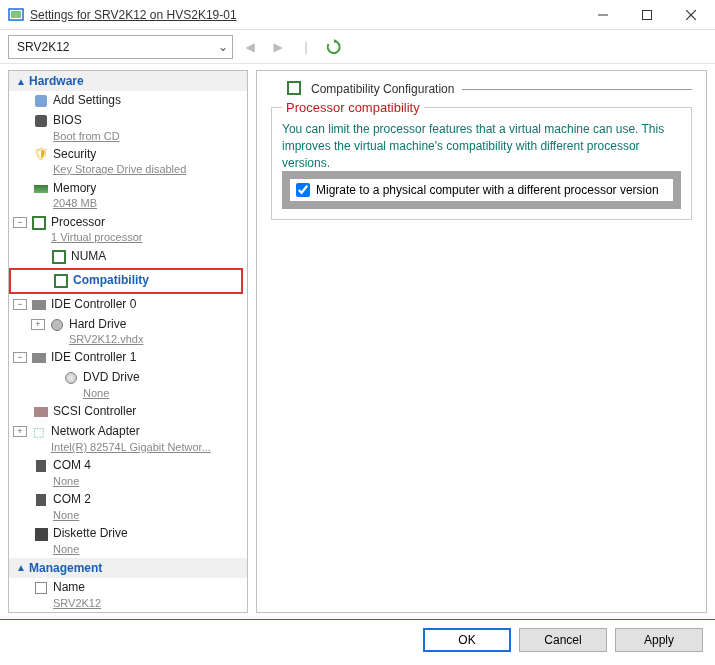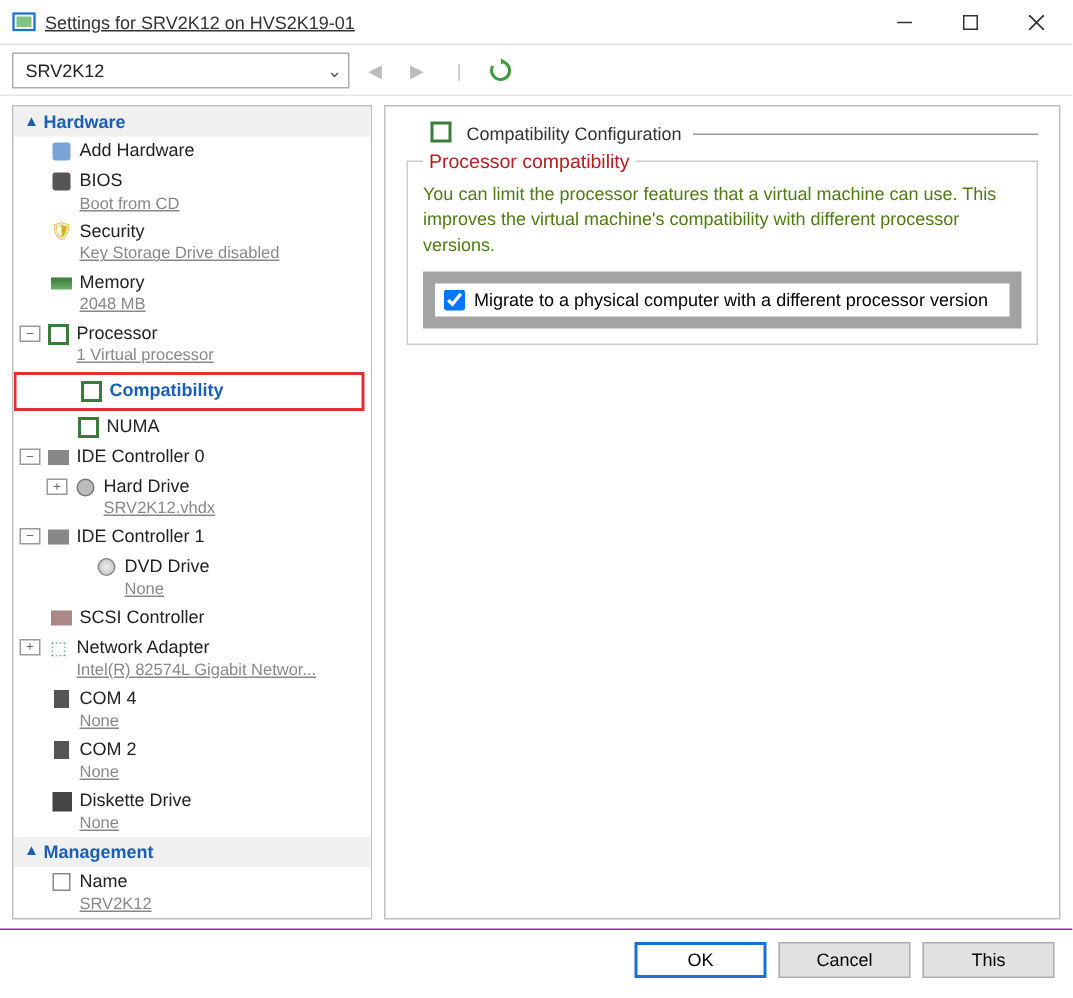--- a/index.html
+++ b/index.html
@@ -32,21 +32,21 @@
 .node.l2b { padding-left: 52px; }
 .node.l0 { padding-left: 4px; }
 .node.selected { border: 2px solid #e03030; padding-top: 3px; padding-bottom: 3px; margin: 1px 4px 1px 0; }
 .node.selected .nlabel { color: #1a5fb4; font-weight: bold; }
 .cpanel-title { display: flex; align-items: center; gap: 8px; margin-bottom: 10px; padding-left: 16px; }
 .cpanel-title .line { flex: 1; height: 1px; background: #999; }
 .cpanel-title .tlabel { color: #333; font-size: 12px; }
 .cpanel-title .ticn { width: 16px; height: 16px; }
 .fieldset { border: 1px solid #ccc; padding: 8px 10px 10px 10px; }
 .fieldset-title { position: relative; top: -16px; background: #fff; display: inline-block; padding: 0 4px; color: #b91c1c; font-size: 13px; }
-.fieldset .desc { margin-top: -10px; color: #4d7c0f; font-size: 12px; line-height: 1.4; margin-bottom: 10px; }
+.fieldset .desc { margin-top: -10px; color: #0f766e; font-size: 12px; line-height: 1.4; }
 .chkrow { display: flex; align-items: center; gap: 6px; border: 8px solid #a3a3a3; padding: 4px 6px; }
 .chkrow input { width: 14px; height: 14px; }
 .footer { height: 40px; display: flex; align-items: center; justify-content: flex-end; padding: 0 12px; gap: 8px; border-top: 1px solid #a21caf; }
 .btn { width: 88px; height: 24px; border: 1px solid #adadad; background: #e1e1e1; font-size: 12px; display: flex; align-items: center; justify-content: center; cursor: pointer; }
 .btn.primary { border: 2px solid #1a6fd8; background: #fff; }
 .icn-chip { border: 2px solid #3a7c3a; width: 14px; height: 14px; }
 .icn-generic { background: #7aa4d6; width: 12px; height: 12px; border-radius: 2px; }
 .icn-shield { color: #e0b020; }
 .icn-mem { background: linear-gradient(#3a7c3a,#6ab06a); width: 14px; height: 8px; }
 .icn-ide { background: #888; width: 14px; height: 10px; }
@@ -107,21 +107,21 @@
     <div class="section-hdr">
       <span class="caret">▲</span>
       <span>Hardware</span>
     </div>
 
     <div class="node l1">
       <span class="nicon">
           <span class="icn-generic"></span>
         </span>
       <span class="nbody">
-          <span class="nlabel">Add Hardware</span>
+          <span class="nlabel">Add Settings</span>
         </span>
     </div>
     <div class="node l1">
       <span class="nicon">
           <span class="icn-generic" style="background:#555"></span>
         </span>
       <span class="nbody">
           <span class="nlabel">BIOS</span>
           <span class="nsub">Boot from CD</span>
         </span>
@@ -145,34 +145,34 @@
     <div class="node l0">
       <span class="exp">−</span>
       <span class="nicon">
           <span class="icn-chip"></span>
         </span>
       <span class="nbody">
           <span class="nlabel">Processor</span>
           <span class="nsub">1 Virtual processor</span>
         </span>
     </div>
+    <div class="node l2">
+      <span class="nicon">
+          <span class="icn-chip"></span>
+        </span>
+      <span class="nbody">
+          <span class="nlabel">NUMA</span>
+        </span>
+    </div>
     <div class="node l2 selected">
       <span class="nicon">
           <span class="icn-chip"></span>
         </span>
       <span class="nbody">
           <span class="nlabel">Compatibility</span>
-        </span>
-    </div>
-    <div class="node l2">
-      <span class="nicon">
-          <span class="icn-chip"></span>
-        </span>
-      <span class="nbody">
-          <span class="nlabel">NUMA</span>
         </span>
     </div>
     <div class="node l0">
       <span class="exp">−</span>
       <span class="nicon">
           <span class="icn-ide"></span>
         </span>
       <span class="nbody">
           <span class="nlabel">IDE Controller 0</span>
         </span>
@@ -282,14 +282,14 @@
         <input type="checkbox" checked="" style="">
         <span>Migrate to a physical computer with a different processor version</span>
       </label>
     </div>
   </div>
 </div>
 
 <div class="footer">
   <div class="btn primary">OK</div>
   <div class="btn">Cancel</div>
-  <div class="btn">This</div>
+  <div class="btn">Apply</div>
 </div>
 
 </body></html>

